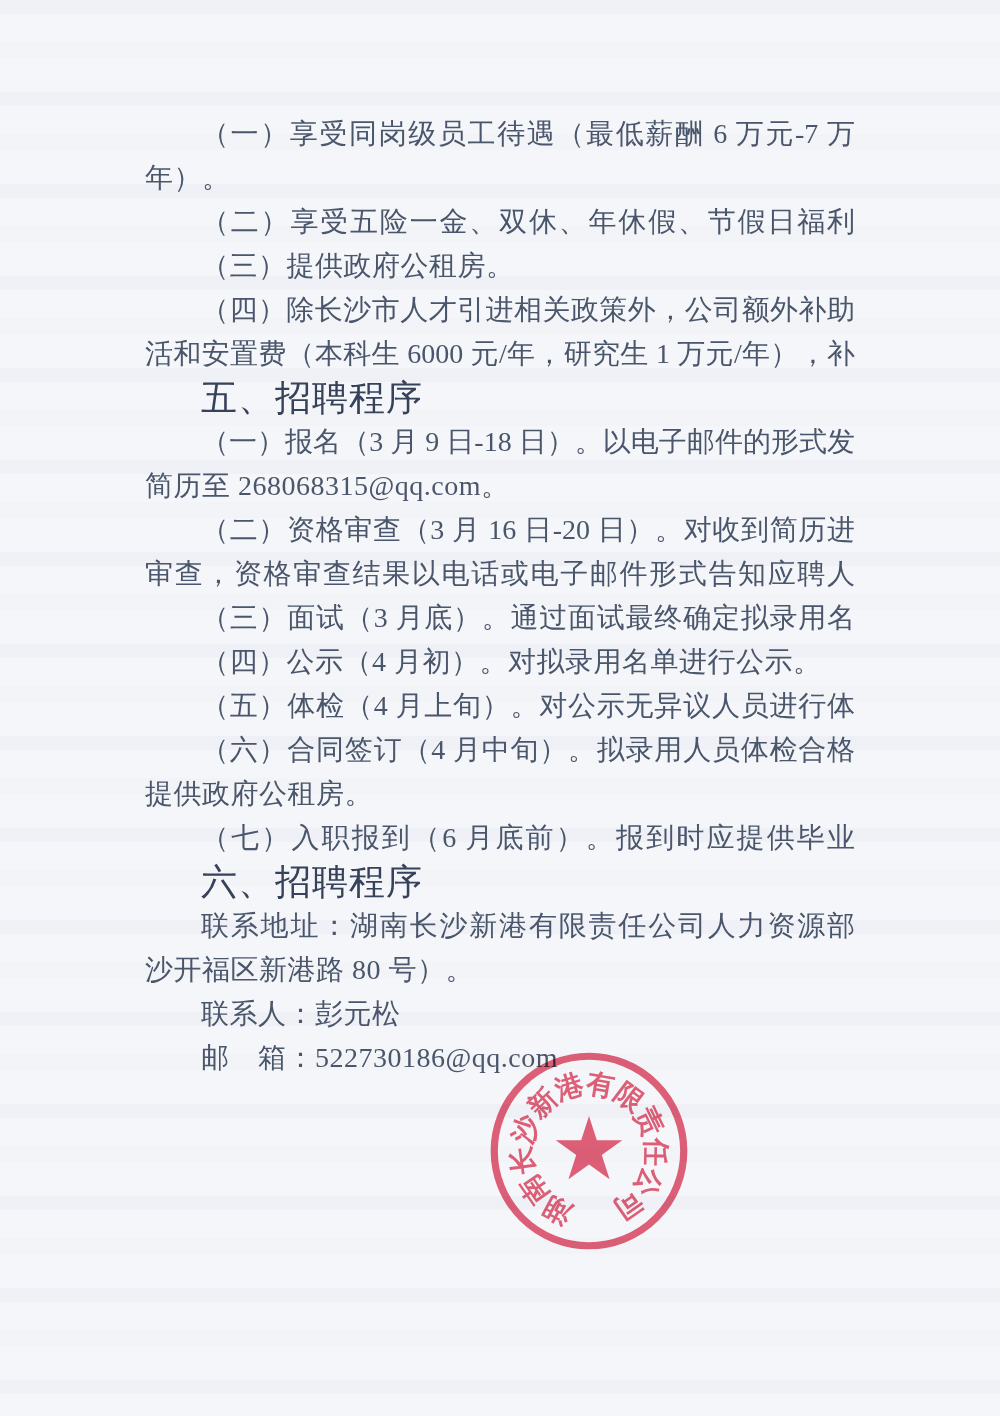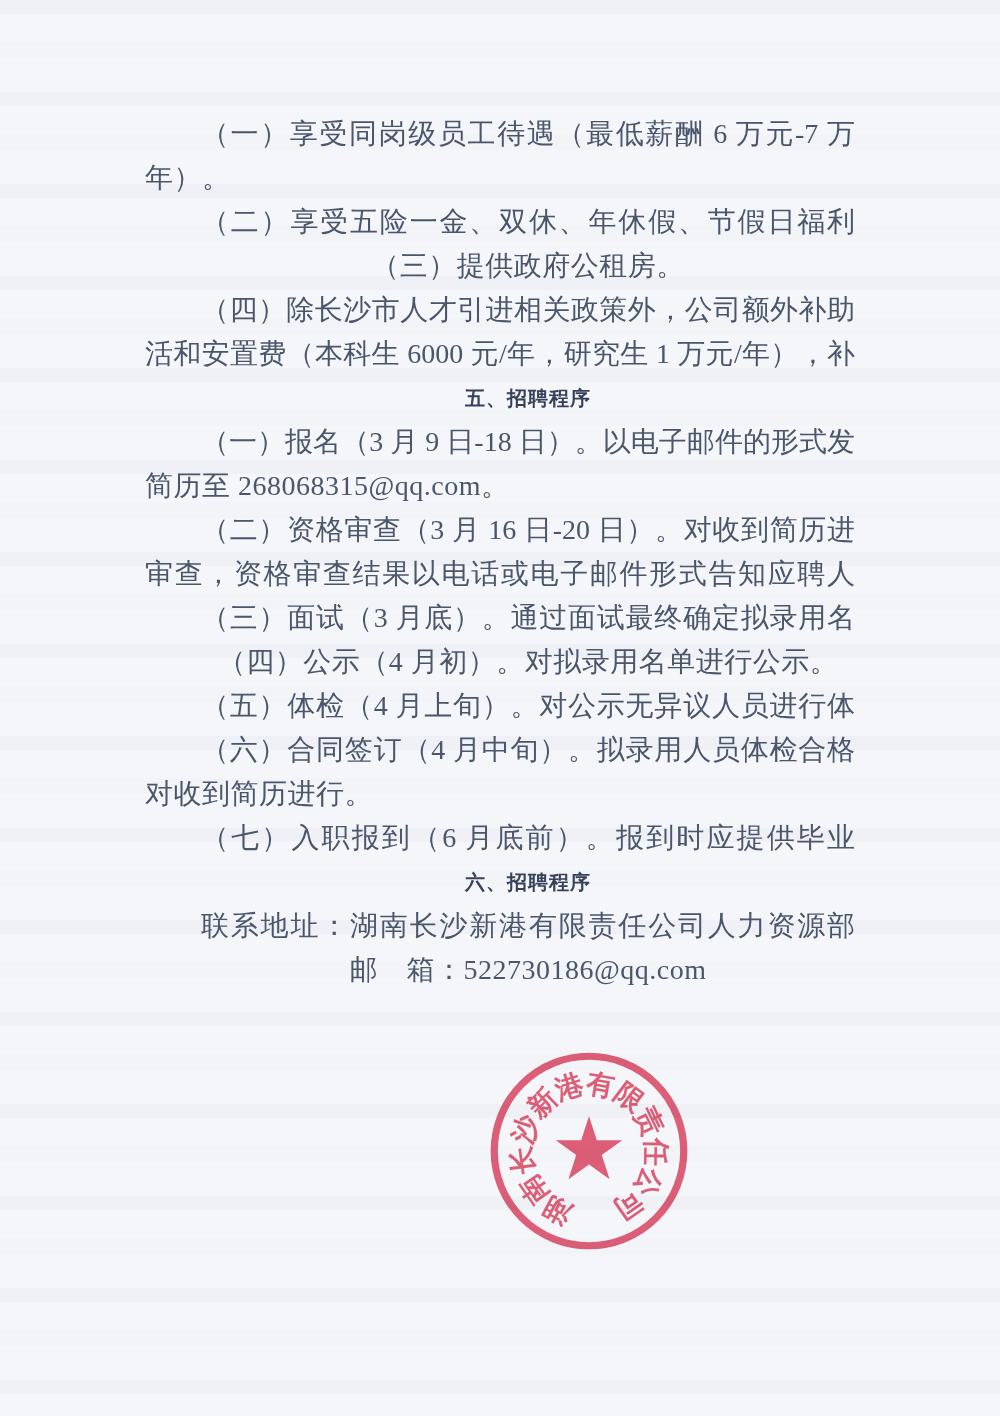--- a/index.html
+++ b/index.html
@@ -28,33 +28,33 @@
     color:#4a566b;
   }
   .line{
     height:44px;
     line-height:44px;
     font-size:28px;
     letter-spacing:0.5px;
     overflow:hidden;
     white-space:pre;
   }
-  .line.indent{ padding-left:56px;text-align:center; }
+  .line.indent{ padding-left:56px; }
   .line.fill{
     white-space:normal;
     text-align:justify;
     text-align-last:justify;
     -moz-text-align-last:justify;
     letter-spacing:0;
   }
   .line.heading{
     font-family:"Liberation Sans","DejaVu Sans",sans-serif;
-    font-weight:700;
+    font-weight:400;
     color:#36415a;
-    font-size:20px;
+    font-size:36px;
     letter-spacing:1px;
   }
   .seal{
     position:absolute;
     left:486px; top:1048px;
     width:206px; height:206px;
     mix-blend-mode:multiply;
     opacity:0.9;
   }
   .seal svg{ width:100%; height:100%; }
@@ -78,24 +78,26 @@
     <div class="line fill">活和安置费（本科生 6000 元/年，研究生 1 万元/年），补助</div>
     <div class="line indent heading">五、招聘程序</div>
     <div class="line indent fill">（一）报名（3 月 9 日-18 日）。以电子邮件的形式发送</div>
     <div class="line">简历至 268068315@qq.com。</div>
     <div class="line indent fill">（二）资格审查（3 月 16 日-20 日）。对收到简历进行</div>
     <div class="line fill">审查，资格审查结果以电话或电子邮件形式告知应聘人员。</div>
     <div class="line indent fill">（三）面试（3 月底）。通过面试最终确定拟录用名单。</div>
     <div class="line indent">（四）公示（4 月初）。对拟录用名单进行公示。</div>
     <div class="line indent fill">（五）体检（4 月上旬）。对公示无异议人员进行体检。</div>
     <div class="line indent fill">（六）合同签订（4 月中旬）。拟录用人员体检合格后，</div>
-    <div class="line">对收到简历进行。</div>
+    <div class="line">提供政府公租房。</div>
     <div class="line indent fill">（七）入职报到（6 月底前）。报到时应提供毕业证、学</div>
     <div class="line indent heading">六、招聘程序</div>
     <div class="line indent fill">联系地址：湖南长沙新港有限责任公司人力资源部（长</div>
+    <div class="line">沙开福区新港路 80 号）。</div>
+    <div class="line indent">联系人：彭元松</div>
     <div class="line indent">邮　箱：522730186@qq.com</div>
   </div>
 
 <div class="seal">
   <svg viewBox="0 0 200 200">
     <circle cx="100" cy="100" r="92" fill="none" stroke-width="7" stroke="#e4506b"></circle>
     <polygon points="100,66 107.6,89.5 132.3,89.5 112.4,104 120,127.5 100,113 80,127.5 87.6,104 67.7,89.5 92.4,89.5" fill="#e4506b"></polygon>
     <g>
         <text x="100" y="44" text-anchor="middle" font-size="27" fill="#e4506b" transform="rotate(-152 100 100)">湖</text>
         <text x="100" y="44" text-anchor="middle" font-size="27" fill="#e4506b" transform="rotate(-125 100 100)">南</text>

